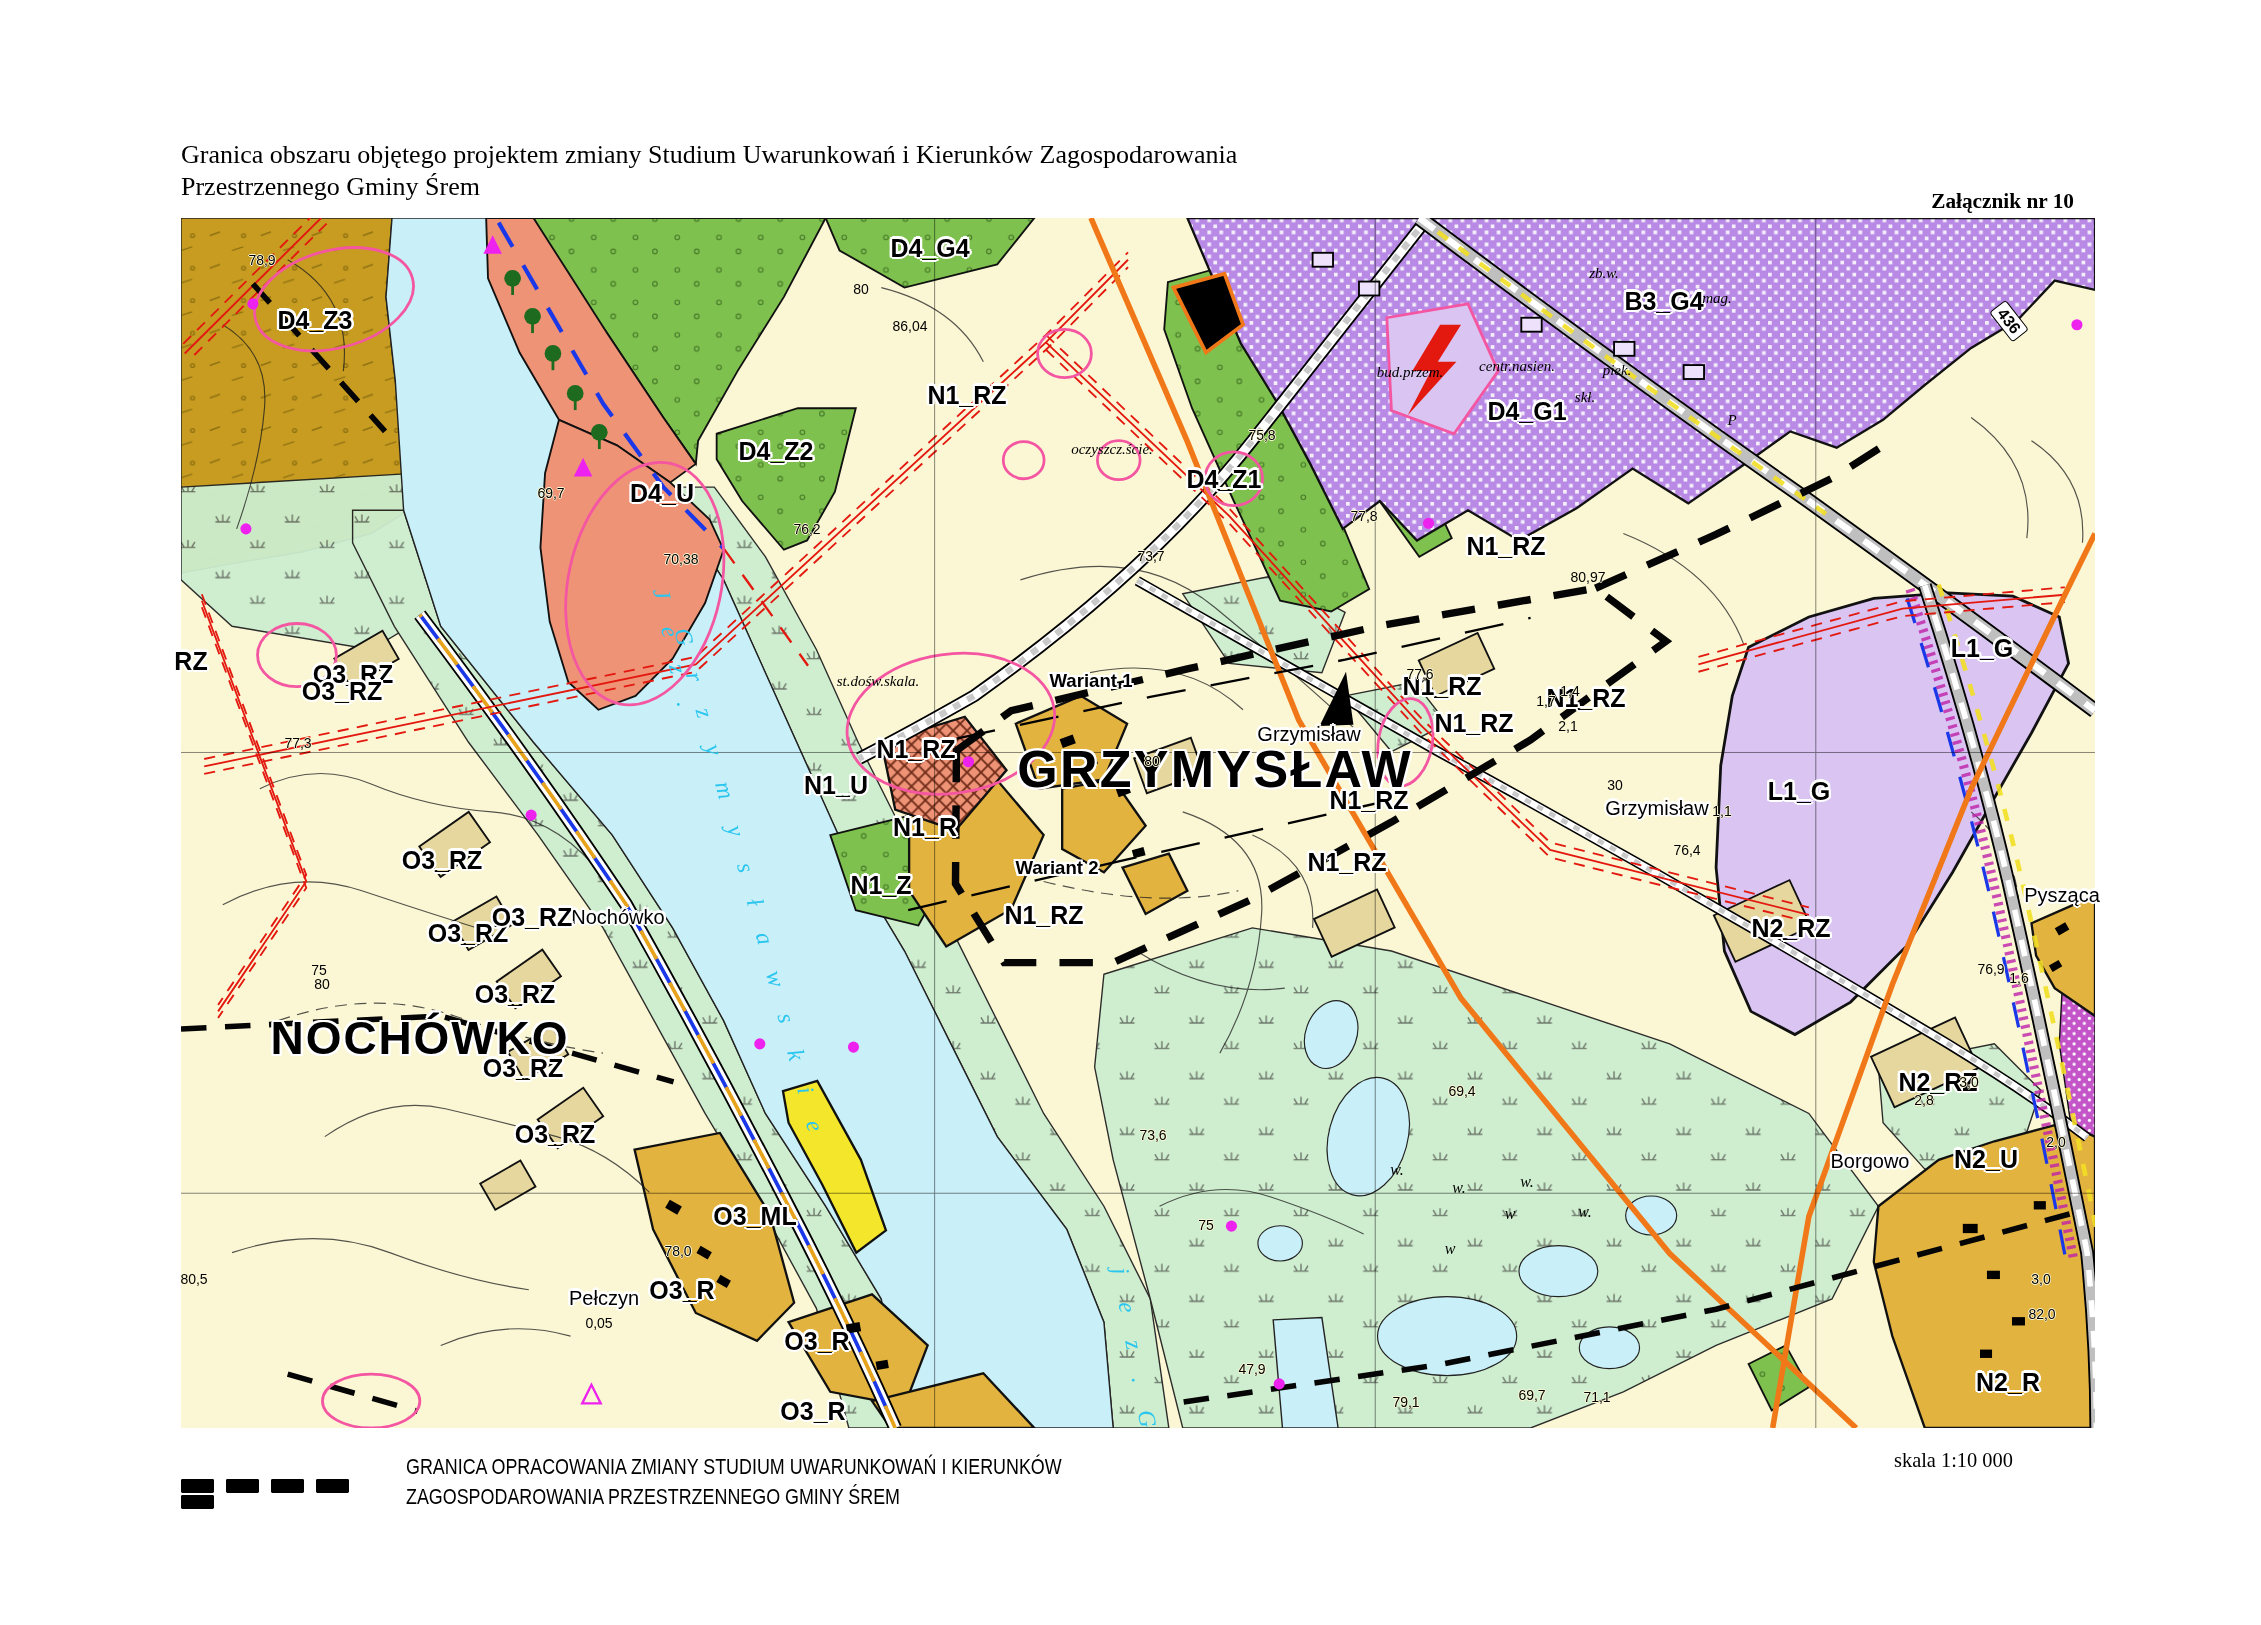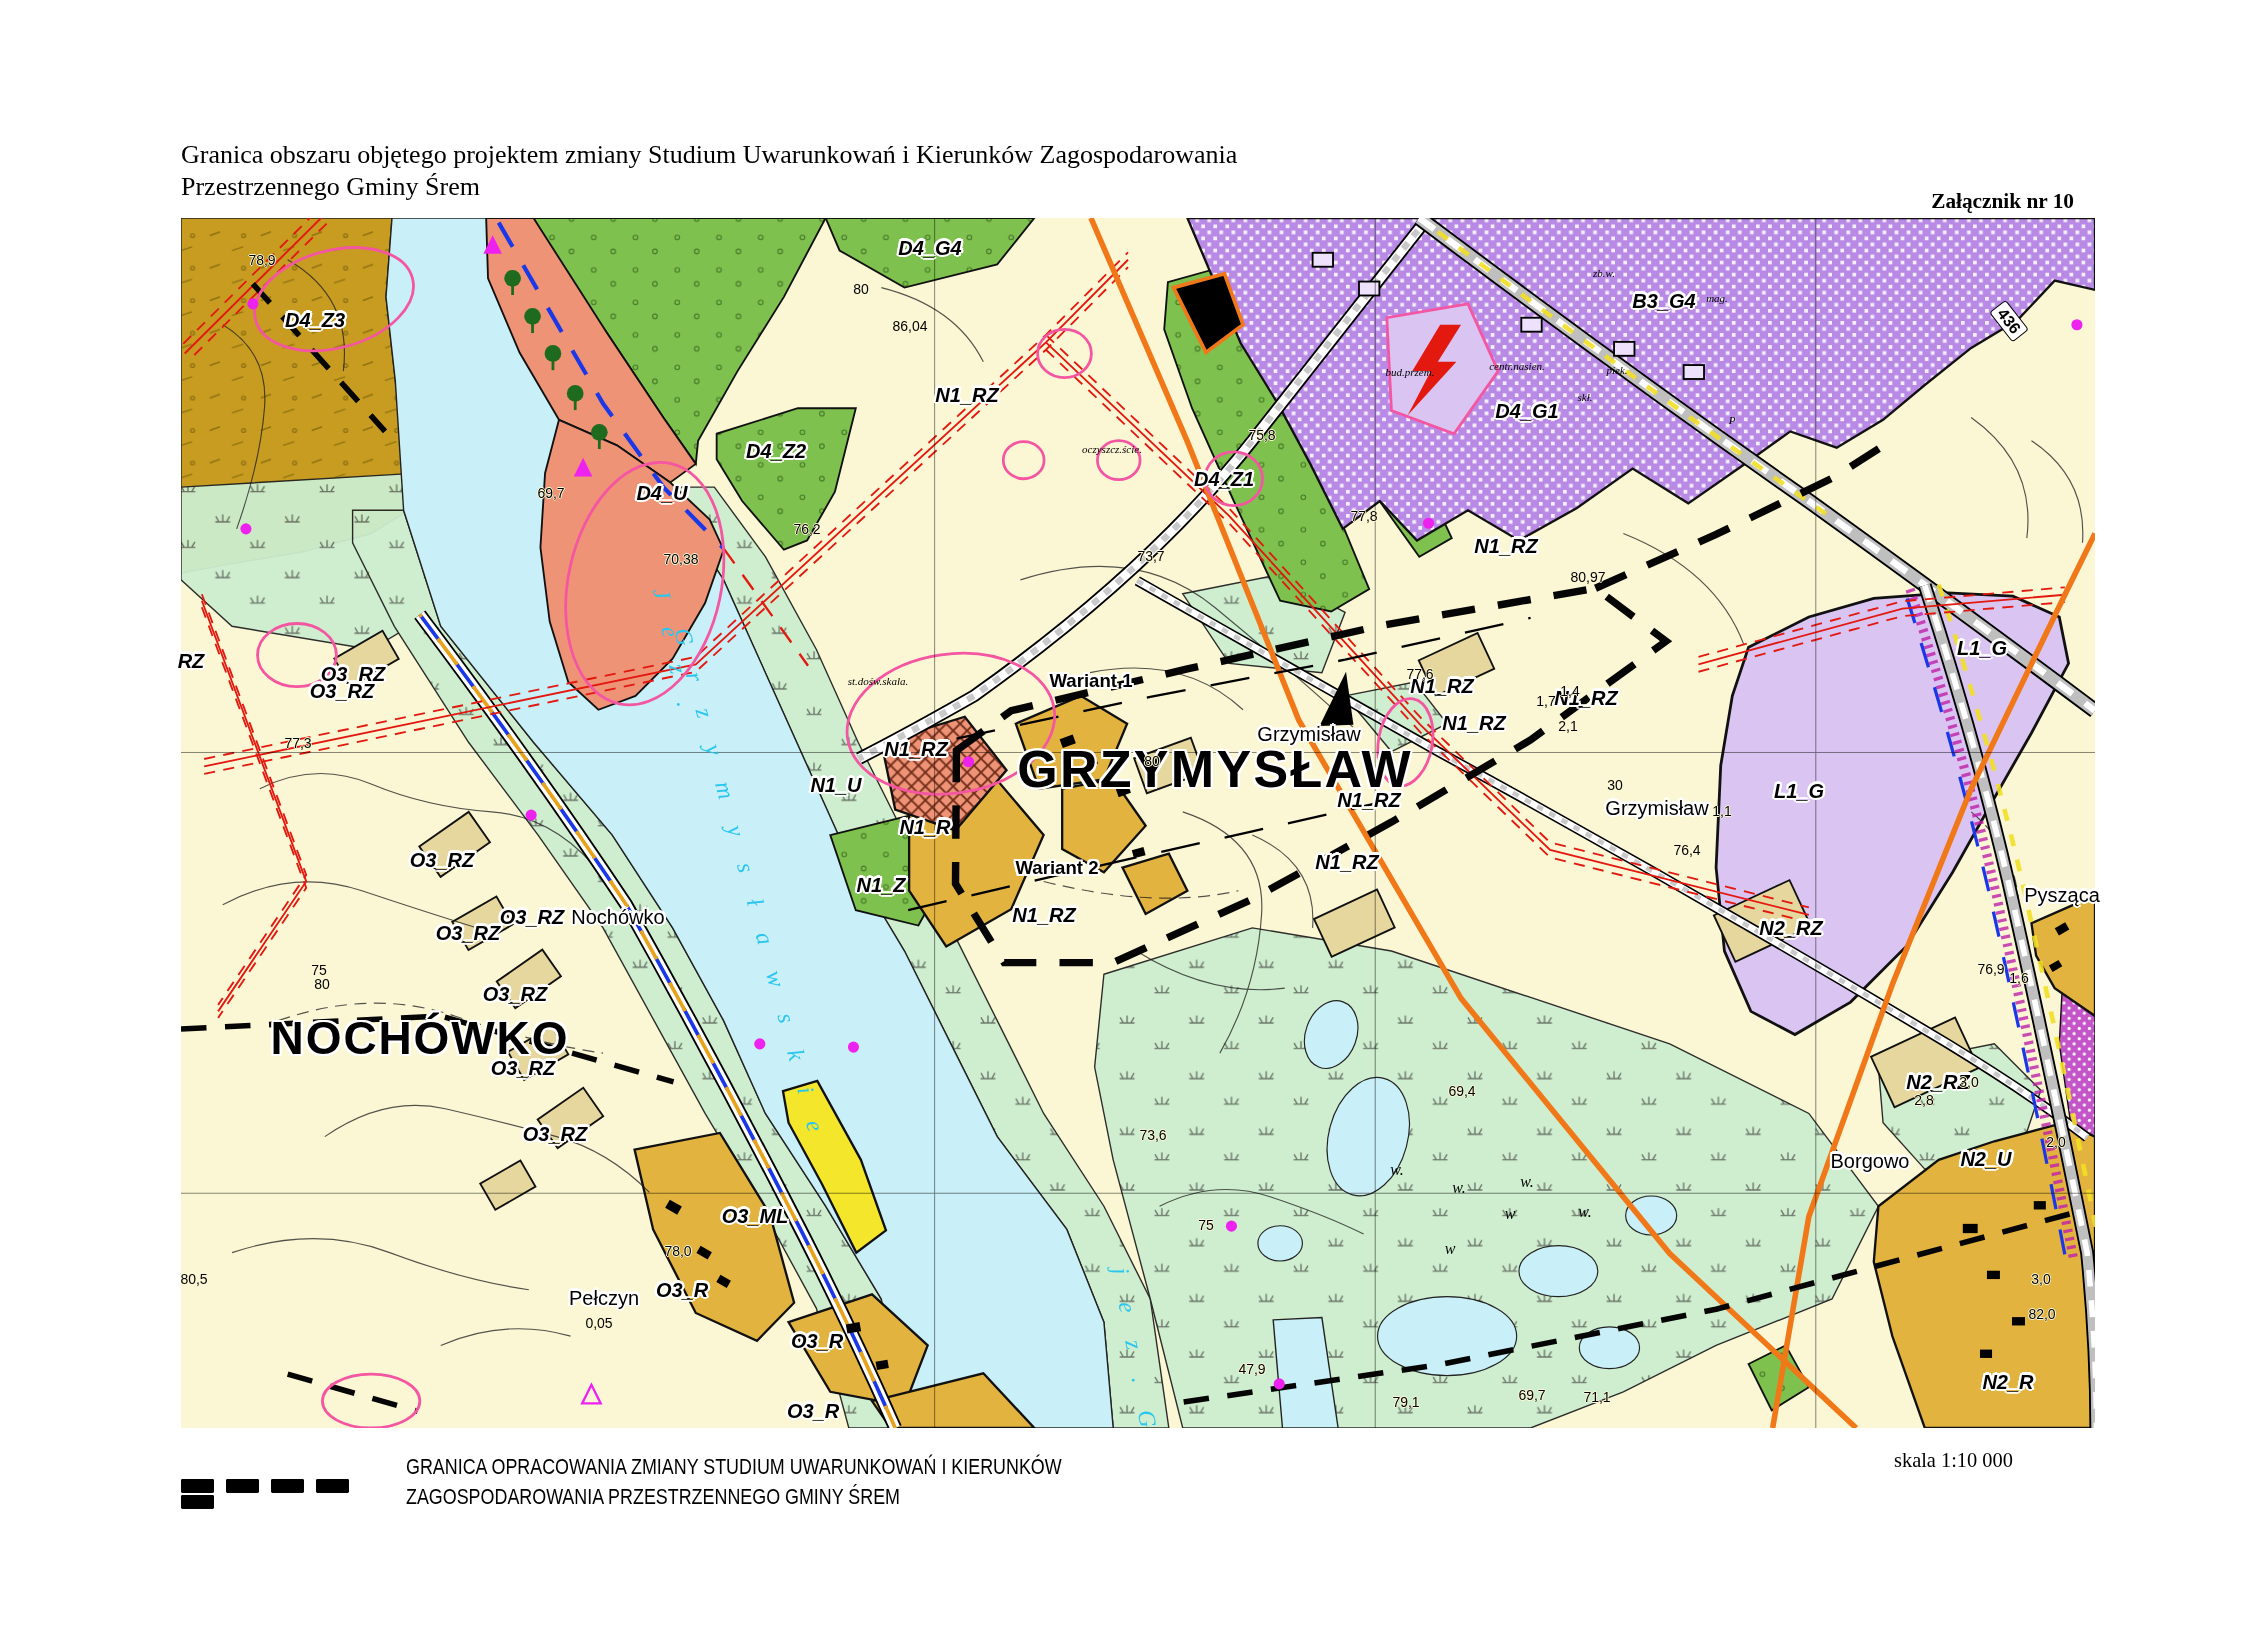--- a/index.html
+++ b/index.html
@@ -10,23 +10,23 @@
   #map svg{position:absolute;left:0;top:0;width:100%;height:100%;}
   #labels{position:absolute;left:0;top:0;width:2261px;height:1626px;pointer-events:none;}
   .lbl{position:absolute;white-space:nowrap;transform:translate(-50%,-50%);color:#000;
        font-family:"Liberation Sans",sans-serif;}
   .halo{text-shadow:-1.9px -1.9px 0 #fff,1.9px -1.9px 0 #fff,-1.9px 1.9px 0 #fff,1.9px 1.9px 0 #fff,
         -2.3px 0 0 #fff,2.3px 0 0 #fff,0 -2.3px 0 #fff,0 2.3px 0 #fff;}
   .big{font-size:52px;font-weight:700;letter-spacing:2.3px;}
   .big2{font-size:46px;font-weight:700;letter-spacing:1.9px;}
   .town{font-size:20px;font-weight:400;}
   .variant{font-size:18.6px;font-weight:700;}
-  .zone{font-size:20px;font-weight:700;font-style:italic;}
+  .zone{font-size:25px;font-weight:700;}
   .elev{font-size:14px;font-weight:400;text-shadow:-0.9px 0 #fbf7d5,0.9px 0 #fbf7d5,0 -0.9px #fbf7d5,0 0.9px #fbf7d5;}
-  .feat{font-family:"Liberation Serif",serif;font-style:italic;font-size:11px;}
+  .feat{font-family:"Liberation Serif",serif;font-style:italic;font-size:15px;}
   .marsh{font-family:"Liberation Serif",serif;font-style:italic;font-size:16px;}
   .lake{font-family:"Liberation Serif",serif;font-style:italic;font-size:24px;color:#2AC6EF;letter-spacing:11px;}
   .shield{font-family:"Liberation Sans",sans-serif;font-size:16px;font-weight:700;background:#fff;
           border:1.9px solid #000;border-radius:3.7px;padding:0.5px 4.6px;}
   #legend{position:absolute;left:181px;top:1452px;width:1577px;}
   #legend .dashes{position:absolute;left:0;top:27px;width:204px;height:14px;}
   #legend .dashes i{display:inline-block;width:33px;height:14px;background:#000;margin-right:12px;border-radius:1.4px;}
   #legend .ltext{position:absolute;left:225px;top:0;font-family:"Liberation Sans",sans-serif;
                  font-size:21.3px;line-height:30px;color:#000;transform:scaleX(.84);transform-origin:left top;}
   #skala{position:absolute;left:1894px;top:1449px;font-size:20.4px;color:#000;}

